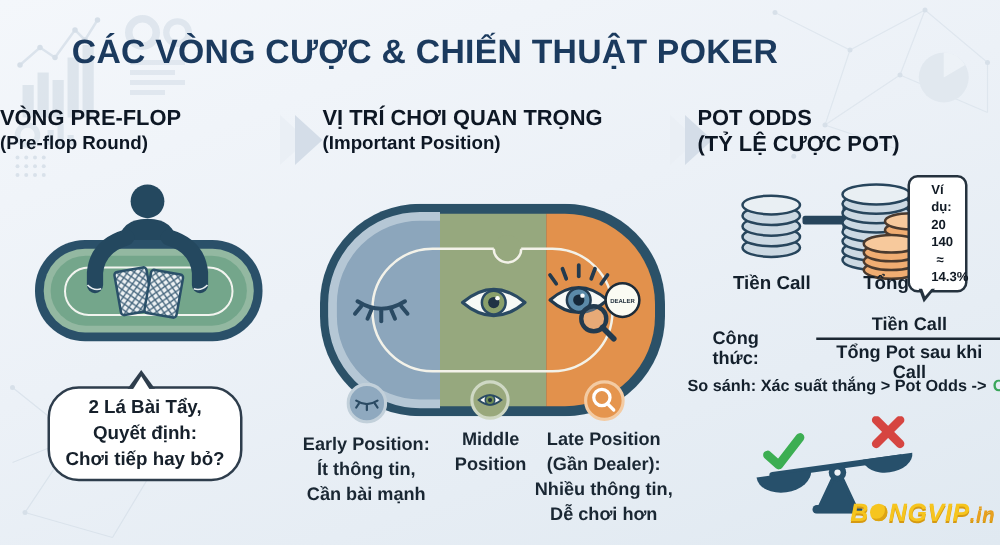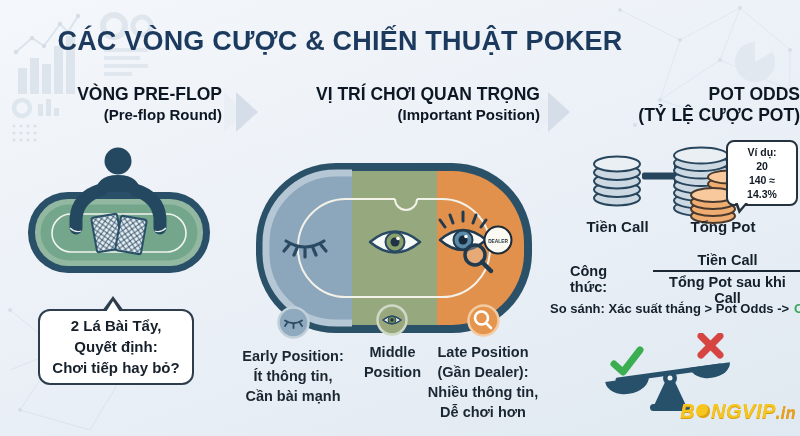--- a/index.html
+++ b/index.html
@@ -2,35 +2,35 @@
 <html><head>
 <meta charset="utf-8">
 <style>
   html,body{margin:0;padding:0;}
   body{width:800px;height:436px;font-family:"Liberation Sans",sans-serif;}
   .stage{position:relative;width:800px;height:436px;overflow:hidden;
     background:linear-gradient(160deg,#f4f7fb 0%,#ecf1f7 45%,#e0e9f1 100%);}
   .abs{position:absolute;}
   .title{left:0;top:26px;width:680px;text-align:center;font-size:27px;font-weight:800;
     color:#1b3a5e;letter-spacing:.2px;}
-  .col-head{text-align:right;color:#0d1724;}
+  .col-head{text-align:left;color:#0d1724;}
   .col-head .h{font-size:17.5px;font-weight:800;line-height:21px;}
   .col-head .s{font-size:15px;font-weight:700;line-height:19px;}
   .bubble{left:38px;top:309px;width:156px;background:#fff;border:2.5px solid #2e3d4c;
-    border-radius:12px;padding:4px 2px 5px 2px;box-sizing:border-box;text-align:center;
+    border-radius:25px;padding:4px 2px 5px 2px;box-sizing:border-box;text-align:center;
     font-size:15px;font-weight:700;color:#16202b;line-height:21px;}
   .bubble .tip{position:absolute;left:62px;top:-15px;width:0;height:0;
     border-left:11px solid transparent;border-right:11px solid transparent;
     border-bottom:15px solid #2e3d4c;}
   .bubble .tip-in{position:absolute;left:66px;top:-10px;width:0;height:0;
     border-left:7px solid transparent;border-right:7px solid transparent;
     border-bottom:11px solid #ffffff;}
   .pos-label{font-size:14.5px;font-weight:700;color:#1a2733;line-height:20px;text-align:center;}
-  .callout{left:726px;top:140px;width:72px;background:#fff;border:2px solid #25323e;
-    border-radius:8px;padding:3px 17px;box-sizing:border-box;text-align:center;
+  .callout{left:726px;top:140px;width:48px;background:#fff;border:2px solid #25323e;
+    border-radius:8px;padding:3px 17px;box-sizing:border-box;text-align:right;
     font-size:10.5px;font-weight:700;color:#111a24;line-height:14px;z-index:5;}
   .callout .tip{position:absolute;left:7px;bottom:-10px;width:0;height:0;
     border-left:4px solid transparent;border-right:9px solid transparent;
     border-top:11px solid #25323e;}
   .callout .tip-in{position:absolute;left:9px;bottom:-5px;width:0;height:0;
     border-left:3px solid transparent;border-right:7px solid transparent;
     border-top:8px solid #fff;}
   .stack-label{font-size:15px;font-weight:700;color:#14202c;text-align:center;line-height:19px;}
   .formula{left:570px;top:252px;width:232px;display:flex;align-items:center;gap:8px;
     font-size:14.5px;font-weight:700;color:#14202c;}

